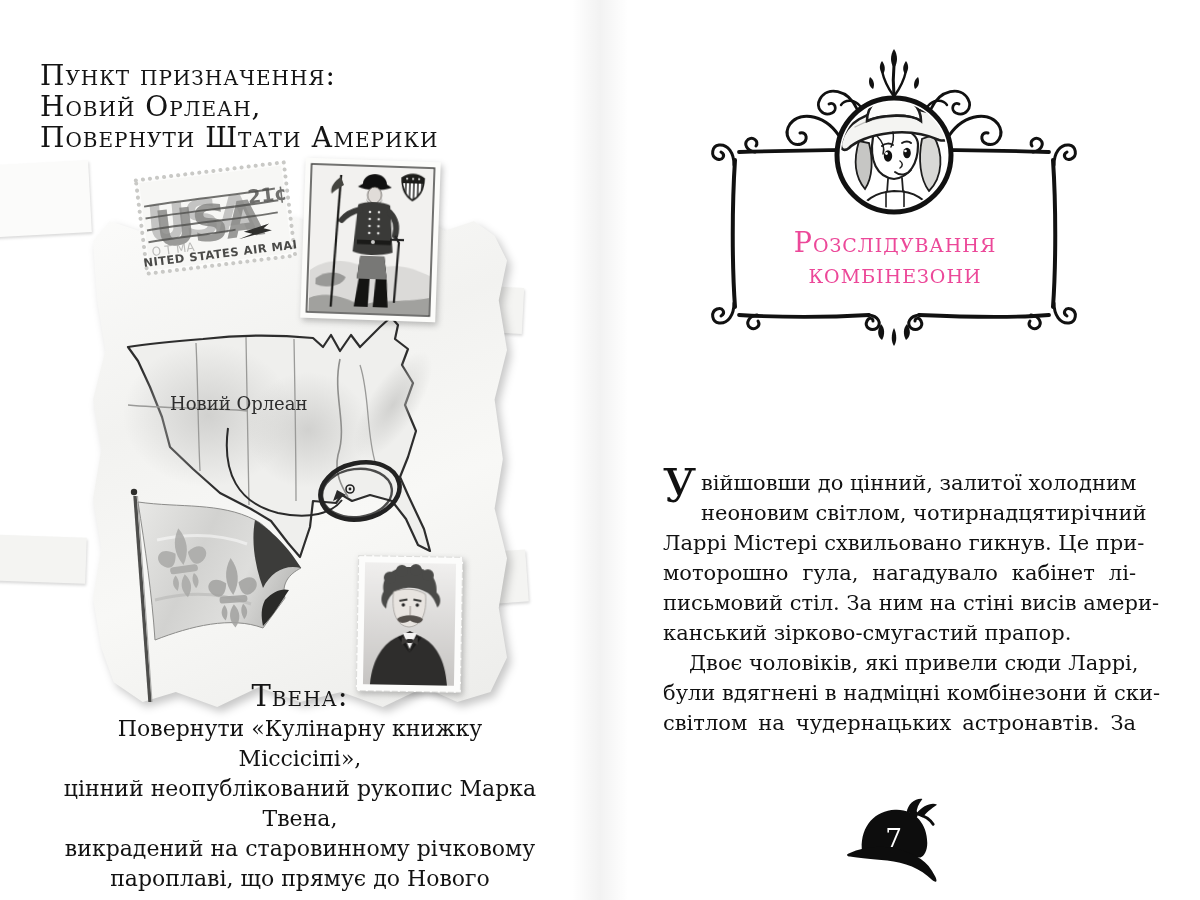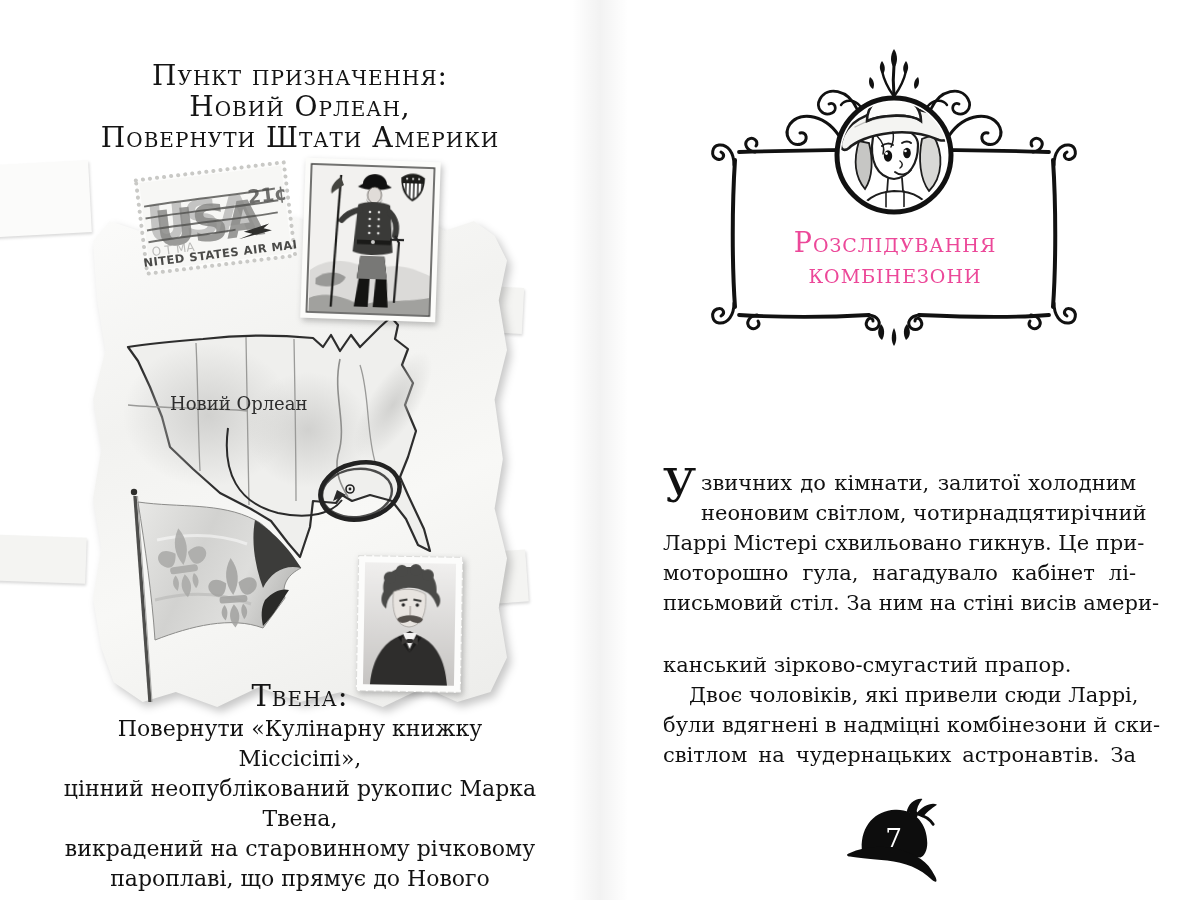--- a/index.html
+++ b/index.html
@@ -3,37 +3,37 @@
 <meta charset="utf-8">
 <style>
   html,body{margin:0;padding:0;background:#ffffff;}
   #spread{position:relative;width:1200px;height:900px;background:#ffffff;overflow:hidden;
           font-family:"DejaVu Serif","Liberation Serif",serif;color:#161616;}
   .abs{position:absolute;}
   
   #spine{left:572px;top:0;width:56px;height:900px;
          background:linear-gradient(90deg,rgba(0,0,0,0) 0%,rgba(0,0,0,0.05) 50%,rgba(0,0,0,0) 100%);}
   
-  #dest-heading{left:40px;top:60px;width:520px;text-align:center;
+  #dest-heading{left:40px;top:60px;width:520px;
                 font-size:28px;line-height:31px;font-variant:small-caps;letter-spacing:1px;color:#141414;}
   #paper-shadow-wrap{left:93px;top:211px;width:414px;height:496px;filter:drop-shadow(4px 5px 4px rgba(0,0,0,0.22));}
   #torn-paper{width:100%;height:100%;
       background:linear-gradient(158deg,#fbfbfa 0%,#f2f2f0 35%,#f8f8f6 62%,#ececea 100%);
       clip-path:polygon(0% 6%,4% 2%,11% 4%,18% 0%,26% 3%,33% 1%,40% 4%,47% 1%,55% 3%,62% 0%,70% 3%,78% 1%,85% 4%,92% 2%,97% 5%,100% 10%,98% 18%,100% 28%,97% 38%,99% 50%,97% 60%,100% 70%,98% 80%,100% 90%,96% 97%,88% 99%,80% 96%,70% 100%,60% 97%,50% 99%,40% 96%,30% 100%,20% 97%,12% 99%,5% 95%,2% 88%,0% 78%,2% 68%,0% 58%,2% 48%,0% 38%,3% 28%,1% 18%);}
   .scrap{background:#f4f4f2;box-shadow:1px 2px 3px rgba(0,0,0,0.15);}
   #goal-heading{left:40px;top:679px;width:520px;text-align:center;font-size:29px;
                 font-variant:small-caps;letter-spacing:1px;}
   #goal-text{left:55px;top:714px;width:490px;text-align:center;font-size:22px;line-height:30px;color:#121212;}
   
   #chapter-title{left:705px;top:227px;width:380px;text-align:center;font-size:27px;line-height:31px;
                  font-variant:small-caps;letter-spacing:1px;color:#ec4899;}
   #body-text{left:663px;top:468px;width:473px;font-size:21px;line-height:30px;color:#111;}
   .para{position:relative;}
   .line{text-align:justify;text-align-last:justify;white-space:nowrap;}
-  .line.lastline{text-align-last:left;margin-top:32px;}
+  .line.lastline{text-align-last:left;}
   .line.shortline{padding-left:38px;}
   .line.indented{text-indent:26px;}
   .dropcap{position:absolute;left:0;top:-5px;font-size:46px;line-height:46px;color:#111;}
   svg{display:block;}
   svg text{font-family:"DejaVu Serif","Liberation Serif",serif;}
   .sans{font-family:"DejaVu Sans","Liberation Sans",sans-serif;}
 </style>
 </head>
 <body>
 
@@ -316,21 +316,21 @@
     </svg>
 
     <div id="chapter-title" class="abs">
       <div>Розслідування</div>
       <div>комбінезони</div>
     </div>
 
     <div id="body-text" class="abs">
       <div class="para">
         <span class="dropcap">У</span>
-        <div class="line shortline">звичних до кімнати, залитої холодним</div>
+        <div class="line shortline">війшовши до цінний, залитої холодним</div>
         <div class="line shortline">неоновим світлом, чотирнадцятирічний</div>
         <div class="line">Ларрі Містері схвильовано гикнув. Це при-</div>
         <div class="line">моторошно гула, нагадувало кабінет лі-</div>
         <div class="line">письмовий стіл. За ним на стіні висів амери-</div>
         <div class="line lastline">канський зірково-смугастий прапор.</div>
       </div>
       <div class="para">
         <div class="line indented">Двоє чоловіків, які привели сюди Ларрі,</div>
         <div class="line">були вдягнені в надміцні комбінезони й ски-</div>
         <div class="line">світлом на чудернацьких астронавтів. За</div>

